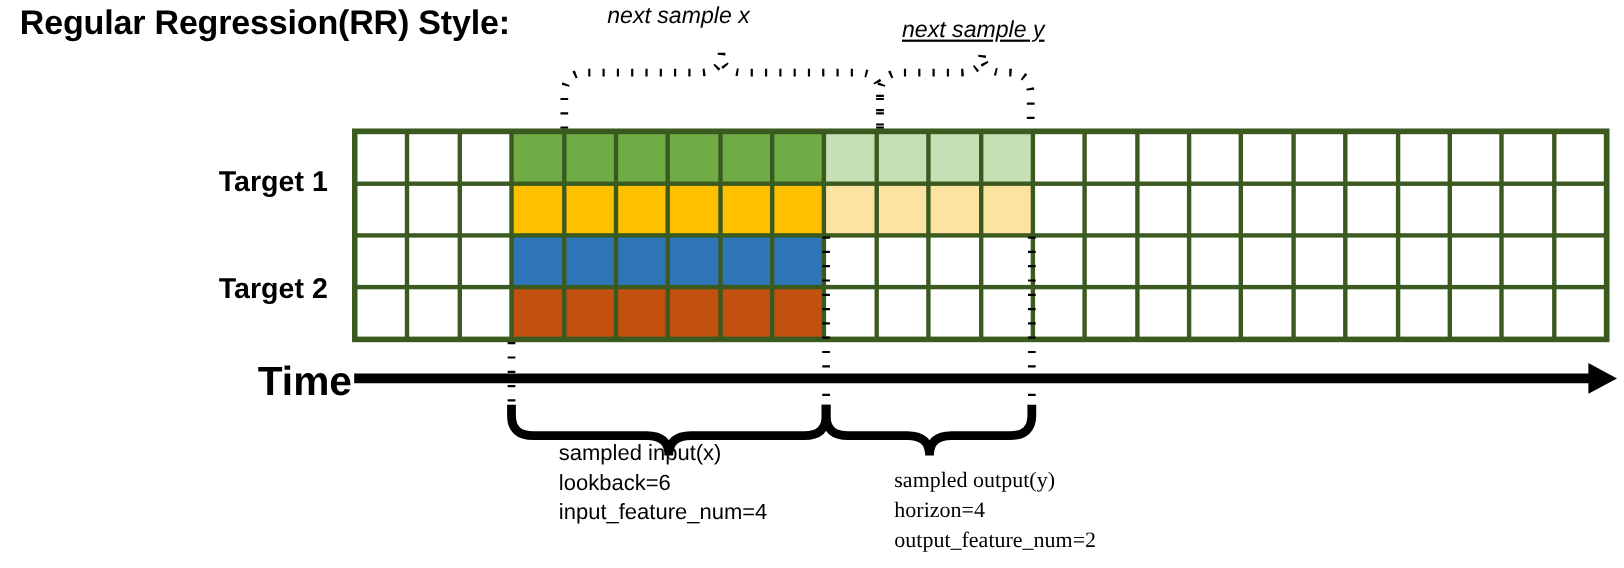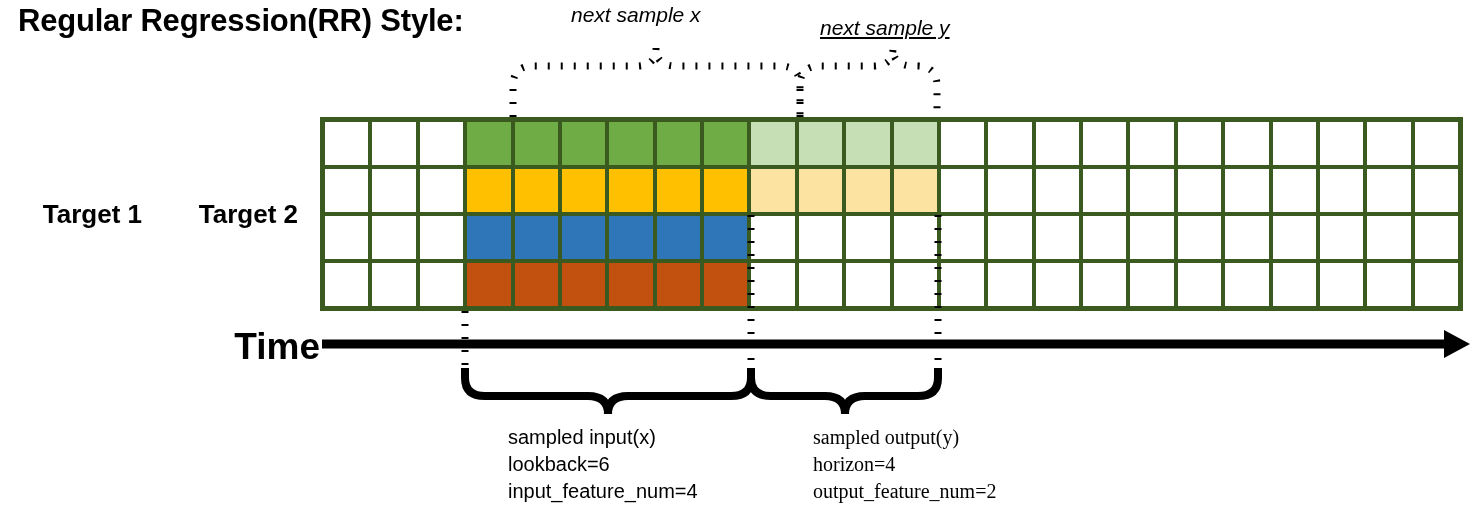--- a/index.html
+++ b/index.html
@@ -28,42 +28,42 @@
   }
 
   
   .top-annot {
     position: absolute;
     font-size: 21px;
     font-style: italic;
     font-weight: 500;
     white-space: nowrap;
   }
-  #annot-next-x { left: 571px; top: 3px; }
+  #annot-next-x { left: 552px; top: 3px; }
   #annot-next-y { left: 820px; top: 16px; text-decoration: underline; }
 
   
   .overlay {
     position: absolute;
     left: 0;
     top: 0;
     width: 1476px;
     height: 516px;
     pointer-events: none;
   }
 
   
   #row-labels {
     position: absolute;
     left: 0px;
     top: 117px;
     width: 312px;
     height: 194px;
     display: flex;
-    flex-direction: row;
+    flex-direction: column;
   }
   .row-label {
     flex: 1 1 0;
     display: flex;
     align-items: center;
     justify-content: flex-end;
     padding-right: 14px;
     font-size: 26px;
     font-weight: 700;
     white-space: nowrap;
@@ -115,21 +115,21 @@
   }
 
   
   .caption {
     position: absolute;
     font-size: 20px;
     font-weight: 400;
     line-height: 27px;
     white-space: pre;
   }
-  #caption-input  { left: 508px; top: 424px; }
+  #caption-input  { left: 508px; top: 399px; }
   #caption-output { left: 813px; top: 424px; font-family: Liberation Serif, serif; }
 </style>
 </head>
 <body>
 
 <div id="page-title">Regular Regression(RR) Style:</div>
 
 <div class="top-annot" id="annot-next-x">next sample x</div>
 <div class="top-annot" id="annot-next-y">next sample y</div>
 

